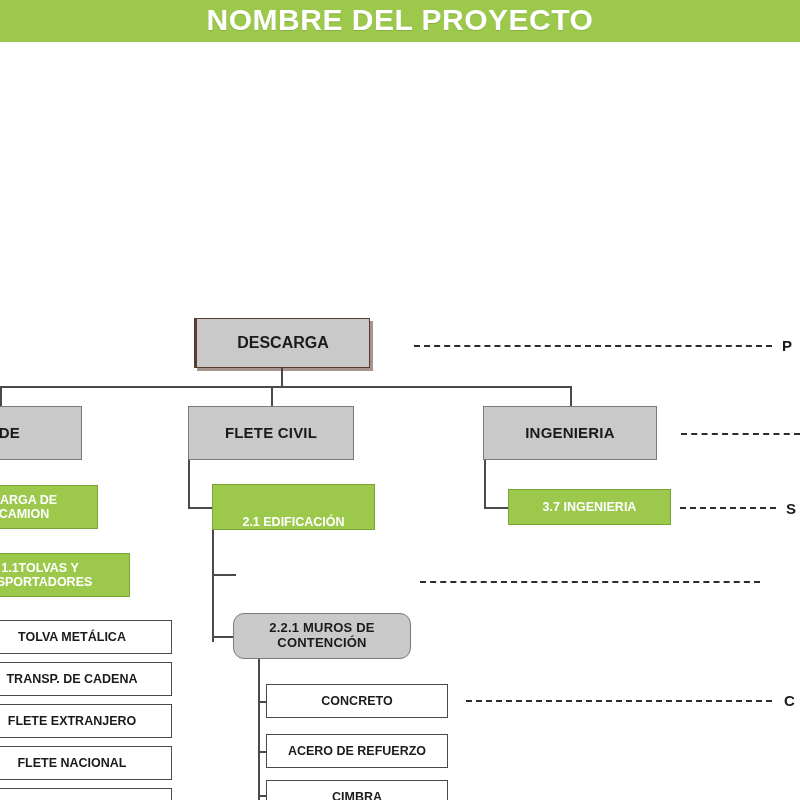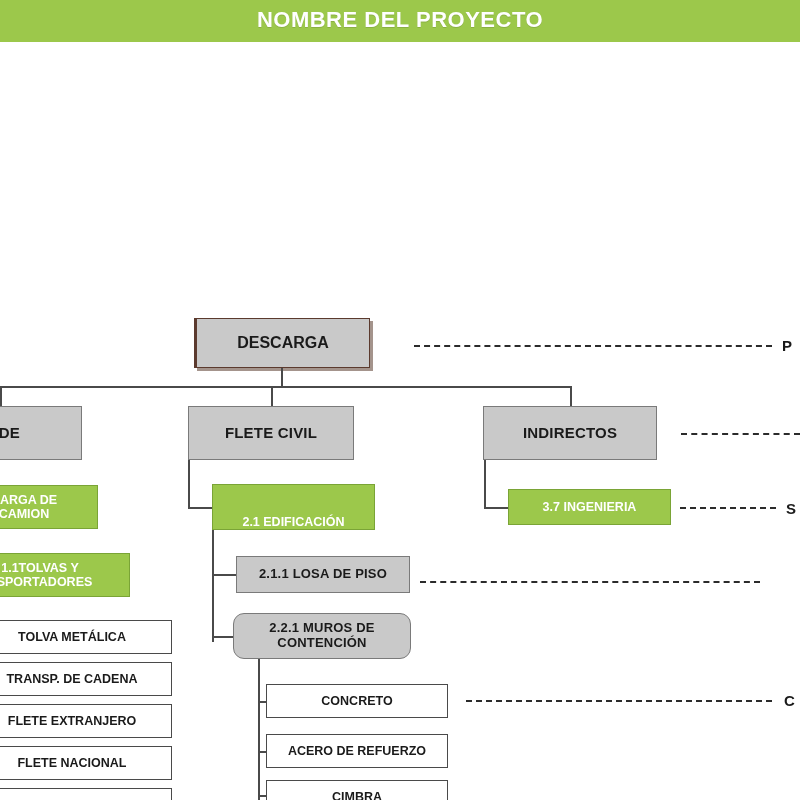--- a/index.html
+++ b/index.html
@@ -10,21 +10,21 @@
   #canvas{position:absolute;left:0;top:0;width:800px;height:800px;}
 
   
   .header-bar{
     position:absolute;left:0;top:0;width:800px;height:42px;
     background:#9cc84b;
   }
   .header-title{
     position:absolute;left:0;top:0;width:800px;height:42px;
     line-height:40px;text-align:center;
-    color:#ffffff;font-weight:bold;font-size:22px;letter-spacing:.5px;
+    color:#ffffff;font-weight:bold;font-size:30px;letter-spacing:.5px;
     font-family:"Liberation Sans", sans-serif;
     text-shadow:0 1px 0 rgba(0,0,0,.12);
   }
 
   
   .node{
     position:absolute;box-sizing:border-box;
     display:flex;align-items:center;justify-content:center;
     text-align:center;font-weight:bold;
     font-family:"Liberation Sans", sans-serif;
@@ -84,21 +84,21 @@
   <div class="ln ln-v" style="left:271px;top:386px;height:20px;"></div>
   <div class="ln ln-v" style="left:570px;top:386px;height:20px;"></div>
 
   <div class="node n-gray" style="left:-84px;top:406px;width:166px;height:54px;">
     <span>IO DE</span>
   </div>
   <div class="node n-gray" style="left:188px;top:406px;width:166px;height:54px;">
     <span>FLETE CIVIL</span>
   </div>
   <div class="node n-gray" style="left:483px;top:406px;width:174px;height:54px;">
-    <span>INDIRECTOS</span>
+    <span>INGENIERIA</span>
   </div>
 
   <div class="ln ln-v" style="left:188px;top:460px;height:49px;"></div>
   <div class="ln ln-h" style="left:188px;top:507px;width:24px;"></div>
 
   <div class="ln ln-v" style="left:484px;top:460px;height:49px;"></div>
   <div class="ln ln-h" style="left:484px;top:507px;width:24px;"></div>
 
   <div class="node n-green" style="left:-50px;top:485px;width:148px;height:44px;">
     <span style="white-space:pre-line;">CARGA DE
@@ -112,23 +112,20 @@
     <span>3.7 INGENIERIA</span>
   </div>
 
   <div class="ln ln-v" style="left:212px;top:530px;height:112px;"></div>
   <div class="ln ln-h" style="left:212px;top:574px;width:24px;"></div>
   <div class="ln ln-h" style="left:212px;top:636px;width:24px;"></div>
 
   <div class="node n-green" style="left:-50px;top:553px;width:180px;height:44px;">
     <span style="white-space:pre-line;">1.1TOLVAS Y
 NSPORTADORES</span>
-  </div>
-  <div class="node n-gray" style="left:236px;top:556px;width:174px;height:37px;font-size:13px;">
-    <span>2.1.1  LOSA DE PISO</span>
   </div>
   <div class="node n-gray" style="left:233px;top:613px;width:178px;height:46px;font-size:13px;border-radius:11px;">
     <span style="white-space:pre-line;">2.2.1 MUROS DE
 CONTENCIÓN</span>
   </div>
 
   <div class="node n-white" style="left:-28px;top:620px;width:200px;height:34px;">
     <span>TOLVA METÁLICA</span>
   </div>
   <div class="node n-white" style="left:-28px;top:662px;width:200px;height:34px;">

